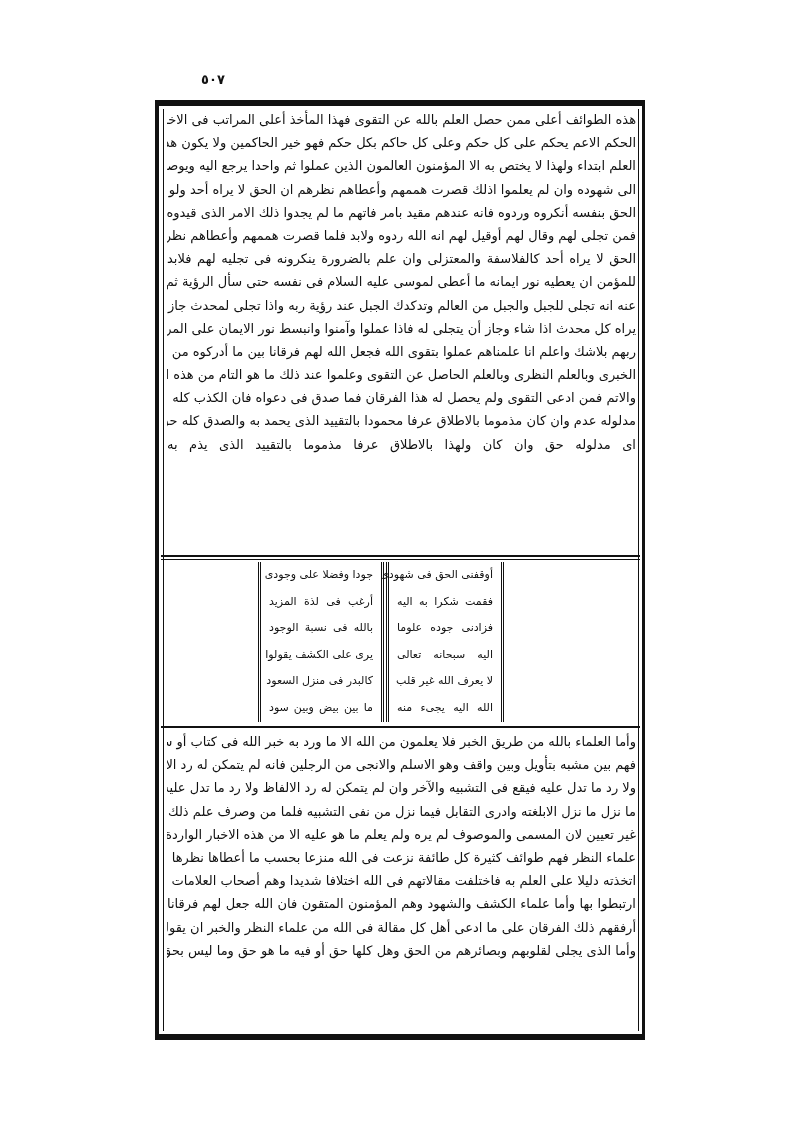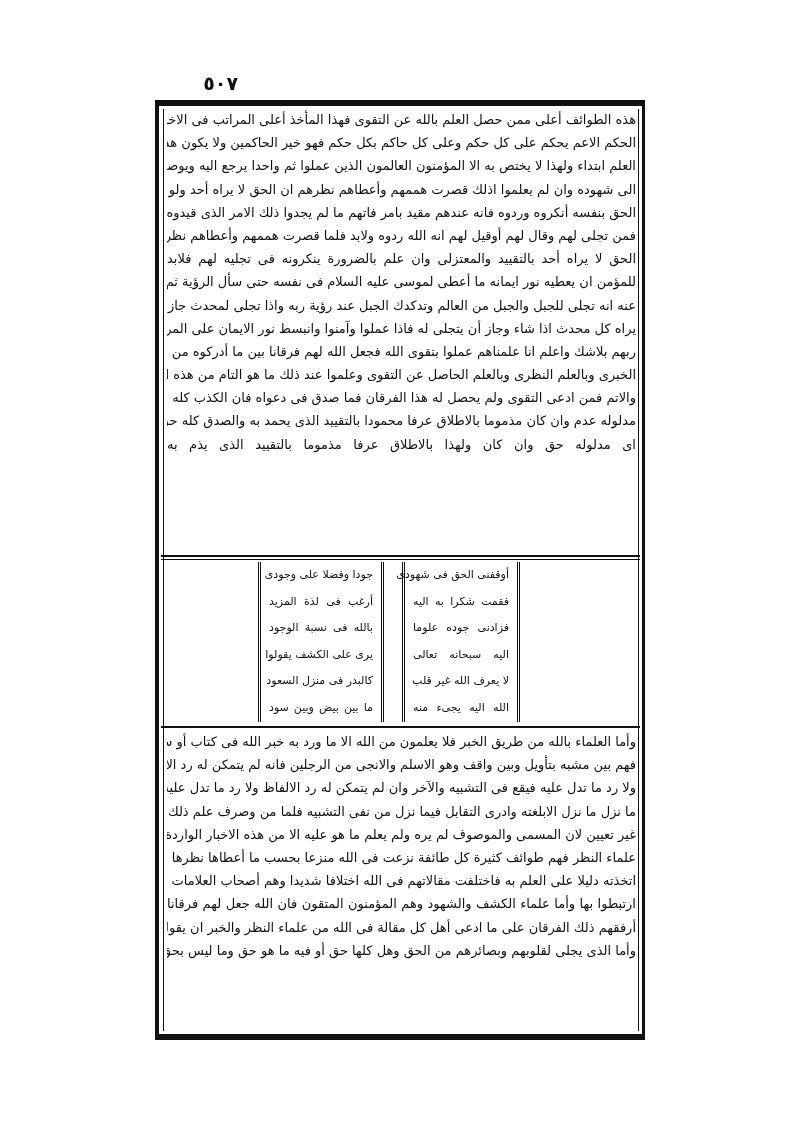--- a/index.html
+++ b/index.html
@@ -1,22 +1,22 @@
 <!DOCTYPE html>
 <html><head>
 <meta charset="utf-8">
 <style>
   html, body { margin: 0; padding: 0; }
   body {
     width: 800px; height: 1126px; background: #ffffff; position: relative;
     overflow: hidden; font-family: "DejaVu Sans", sans-serif; color: #111;
   }
   .page-number {
-    position: absolute; left: 188px; top: 72px; width: 50px; text-align: right;
-    font-size: 19px; font-weight: bold; letter-spacing: 1px;
+    position: absolute; left: 188px; top: 72px; width: 50px; text-align: center;
+    font-size: 13px; font-weight: bold; letter-spacing: 1px;
   }
   .frame {
     position: absolute; left: 155px; top: 100px; width: 490px; height: 940px;
     border-top: 6px solid #111; border-bottom: 6px solid #111;
     border-left: 4px solid #111; border-right: 3px solid #111;
     box-sizing: border-box;
   }
   .frame-inner {
     position: absolute; left: 4px; right: 3px; top: 3px; bottom: 3px;
     border-left: 1px solid #111; border-right: 1px solid #111;
@@ -39,21 +39,21 @@
   .divider.thin { border-top: 1px solid #111; }
   .poem {
     position: absolute; top: 452px; left: 0; right: 0; height: 170px;
     direction: rtl;
   }
   .poem-col {
     position: absolute; top: 4px; height: 160px; box-sizing: border-box;
     border-left: 3px double #111; border-right: 3px double #111;
     padding: 0 8px; direction: rtl;
   }
-  .poem-col.col-right { right: 122px; width: 118px; }
+  .poem-col.col-right { right: 138px; width: 118px; }
   .poem-col.col-left  { right: 258px; width: 126px; }
   .poem-line {
     display: block; font-size: 11px; line-height: 26.5px; height: 26.5px;
     white-space: nowrap; text-align-last: justify; text-align: justify;
   }
 </style>
 </head>
 <body>
 
 <div class="page-number">٥٠٧</div>
@@ -61,21 +61,21 @@
 <div class="frame">
   <div class="frame-inner"></div>
 
   <div class="prose prose-1">
     <span class="line">هذه الطوائف أعلى ممن حصل العلم بالله عن التقوى فهذا المأخذ أعلى المراتب فى الاخذ فان له</span>
     <span class="line">الحكم الاعم يحكم على كل حكم وعلى كل حاكم بكل حكم فهو خير الحاكمين ولا يكون هذا</span>
     <span class="line">العلم ابتداء ولهذا لا يختص به الا المؤمنون العالمون الذين عملوا ثم واحدا يرجع اليه ويوصل</span>
     <span class="line">الى شهوده وان لم يعلموا اذلك قصرت هممهم وأعطاهم نظرهم ان الحق لا يراه أحد ولو تجلى لهم</span>
     <span class="line">الحق بنفسه أنكروه وردوه فانه عندهم مقيد بامر فاتهم ما لم يجدوا ذلك الامر الذى قيدوه به</span>
     <span class="line">فمن تجلى لهم وقال لهم أوقيل لهم انه الله ردوه ولابد فلما قصرت هممهم وأعطاهم نظرهم ان</span>
-    <span class="line">الحق لا يراه أحد بالتقييد والمعتزلى وان علم بالضرورة ينكرونه فى تجليه لهم فلابد</span>
+    <span class="line">الحق لا يراه أحد كالفلاسفة والمعتزلى وان علم بالضرورة ينكرونه فى تجليه لهم فلابد</span>
     <span class="line">للمؤمن ان يعطيه نور ايمانه ما أعطى لموسى عليه السلام فى نفسه حتى سأل الرؤية ثم أخبر الله</span>
     <span class="line">عنه انه تجلى للجبل والجبل من العالم وتدكدك الجبل عند رؤية ربه واذا تجلى لمحدث جاز أن</span>
     <span class="line">يراه كل محدث اذا شاء وجاز أن يتجلى له فاذا عملوا وآمنوا وانبسط نور الايمان على المراتب</span>
     <span class="line">ربهم بلاشك واعلم انا علمناهم عملوا بتقوى الله فجعل الله لهم فرقانا بين ما أدركوه من الله بالعلم</span>
     <span class="line">الخبرى وبالعلم النظرى وبالعلم الحاصل عن التقوى وعلموا عند ذلك ما هو التام من هذه العلوم</span>
     <span class="line">والاتم فمن ادعى التقوى ولم يحصل له هذا الفرقان فما صدق فى دعواه فان الكذب كله عدم اى</span>
     <span class="line">مدلوله عدم وان كان مذموما بالاطلاق عرفا محمودا بالتقييد الذى يحمد به والصدق كله حق</span>
     <span class="line">اى مدلوله حق وان كان ولهذا بالاطلاق عرفا مذموما بالتقييد الذى يذم به</span>
     <span class="line last"></span>
     <span class="line last"></span>

